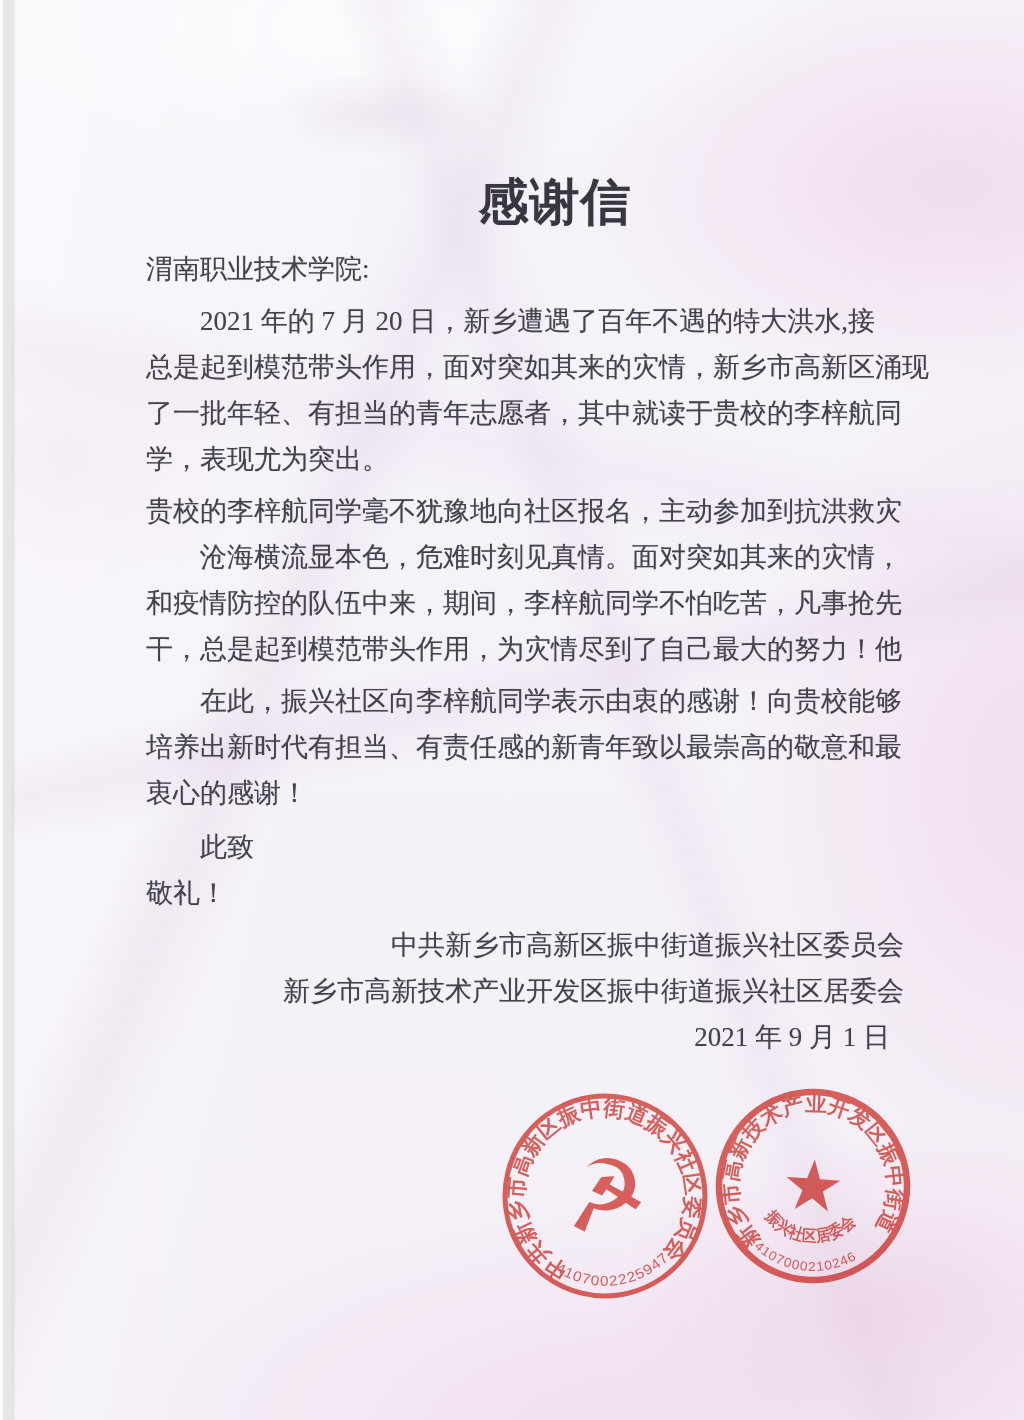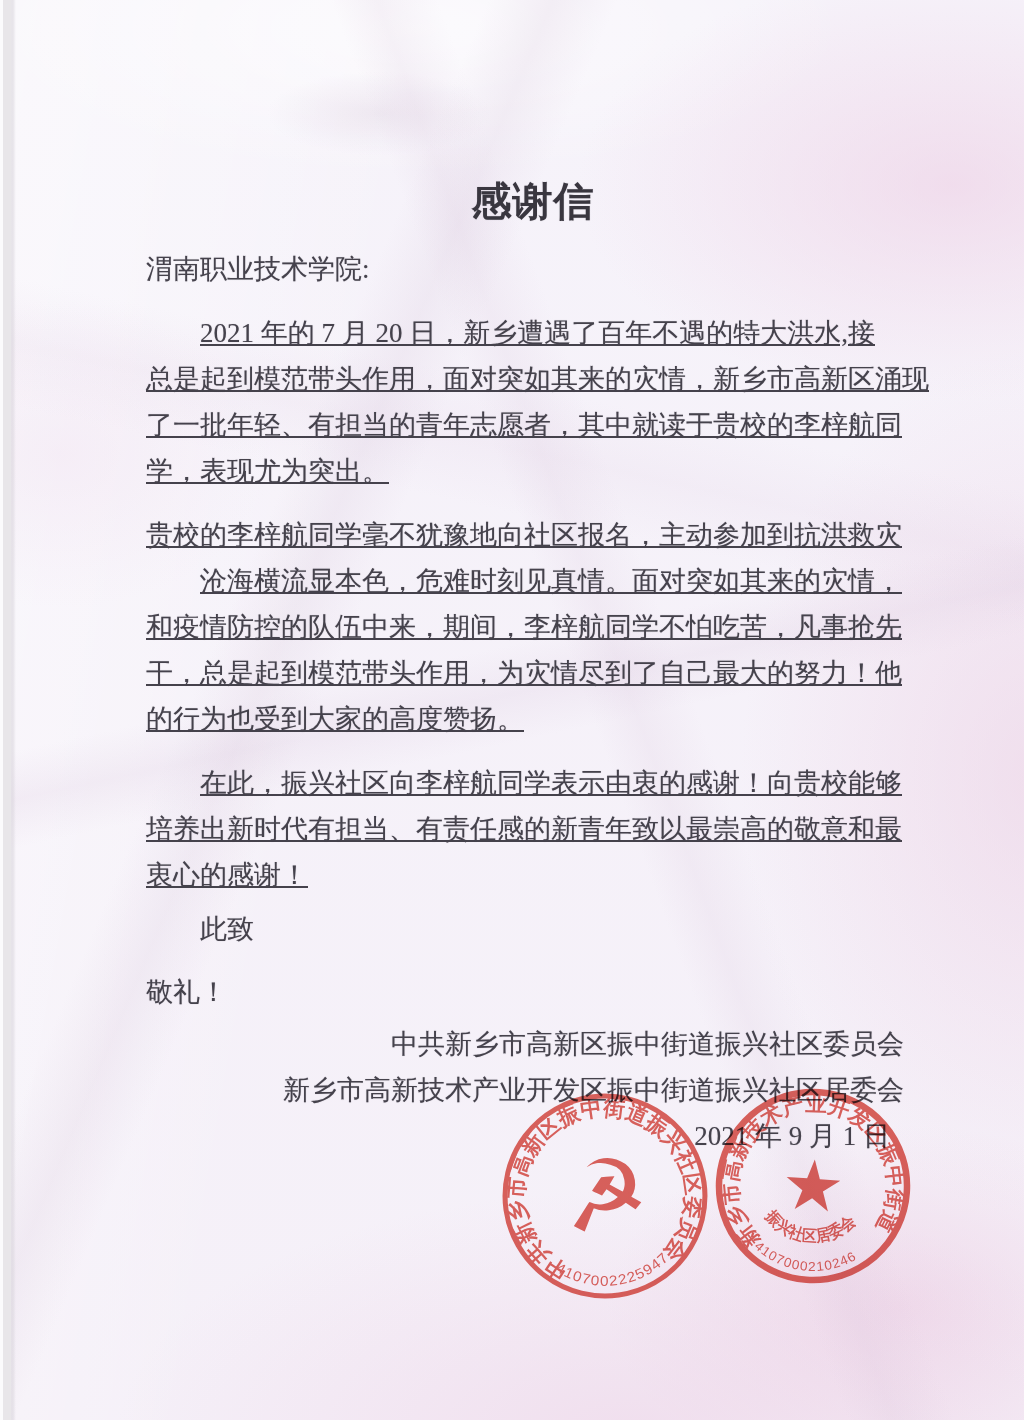--- a/index.html
+++ b/index.html
@@ -31,29 +31,29 @@
   .scan-edge{
     position:absolute;left:0;top:0;bottom:0;width:16px;
     background:linear-gradient(90deg,#fbfbfc 0 3px,#e8e6e9 3px 11px,rgba(216,212,219,.55) 11px 13px,rgba(230,226,233,0) 16px);
   }
   .content{
     position:absolute;left:146px;top:176px;width:758px;
     color:#45424c;font-size:27px;line-height:46px;
     text-shadow:0 0 1px rgba(69,66,76,.35);
   }
   .title{
-    position:relative;left:8px;
-    text-align:center;font-size:40px;line-height:52px;font-weight:bold;
+    position:relative;left:30px;
+    text-align:center;font-size:50px;line-height:52px;font-weight:bold;
     color:#39363f;margin:0 0 18px 0;letter-spacing:1px;
   }
-  .para{margin:18px 0 0 0;text-decoration:underline;}
+  .para{margin:6px 0 0 0;}
   .line{white-space:nowrap;}
   .indent{text-indent:2em;}
   .closing-respect{text-indent:2em;margin-top:8px;}
-  .closing-salute{margin-top:17px;}
+  .closing-salute{margin-top:0;}
   .sig-block{margin-top:6px;text-align:right;}
   .date-line{margin-top:0;text-align:right;padding-right:14px;}
   .seal{
     position:absolute;mix-blend-mode:multiply;opacity:.84;
     color:#d9473e;
     font-family:"Liberation Sans","DejaVu Sans",sans-serif;
   }
   .seal svg{width:100%;height:100%;overflow:visible;}
   .seal-party{left:499px;top:1090px;width:212px;height:212px;transform:rotate(-8deg);}
   .seal-residents{left:713px;top:1086px;width:200px;height:200px;transform:rotate(4deg);}
@@ -75,21 +75,20 @@
           <div class="line indent">2021 年的 7 月 20 日，新乡遭遇了百年不遇的特大洪水,接</div>
           <div class="line">总是起到模范带头作用，面对突如其来的灾情，新乡市高新区涌现</div>
           <div class="line">了一批年轻、有担当的青年志愿者，其中就读于贵校的李梓航同</div>
           <div class="line">学，表现尤为突出。</div>
         </div>
         <div class="para">
           <div class="line">贵校的李梓航同学毫不犹豫地向社区报名，主动参加到抗洪救灾</div>
           <div class="line indent">沧海横流显本色，危难时刻见真情。面对突如其来的灾情，</div>
           <div class="line">和疫情防控的队伍中来，期间，李梓航同学不怕吃苦，凡事抢先</div>
           <div class="line">干，总是起到模范带头作用，为灾情尽到了自己最大的努力！他</div>
-          <div class="line">的行为也受到大家的高度赞扬。</div>
         </div>
         <div class="para">
           <div class="line indent">在此，振兴社区向李梓航同学表示由衷的感谢！向贵校能够</div>
           <div class="line">培养出新时代有担当、有责任感的新青年致以最崇高的敬意和最</div>
           <div class="line">衷心的感谢！</div>
         </div>
       </div>
 
     <div class="closing-respect">此致</div>
     <div class="closing-salute">敬礼！</div>

